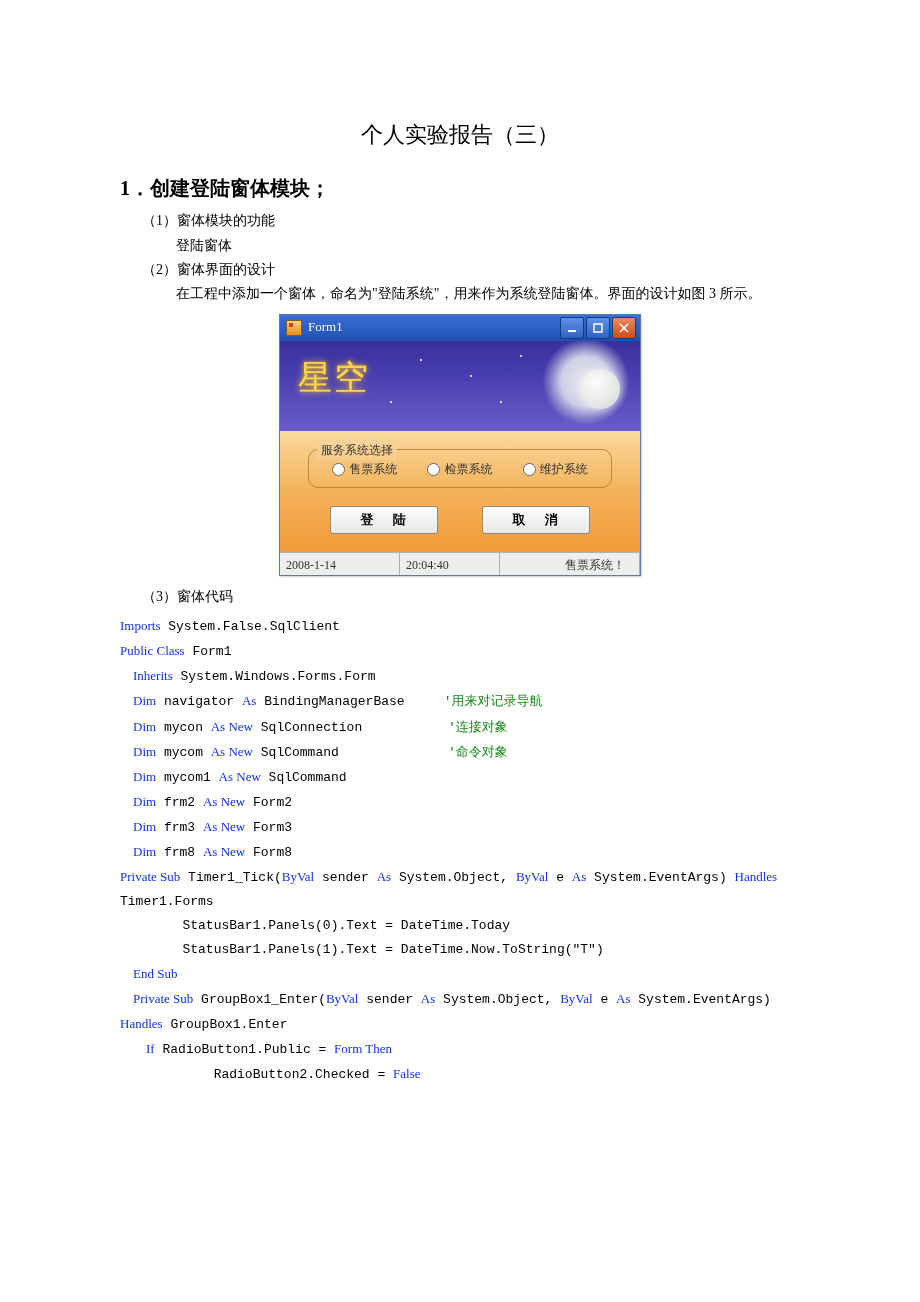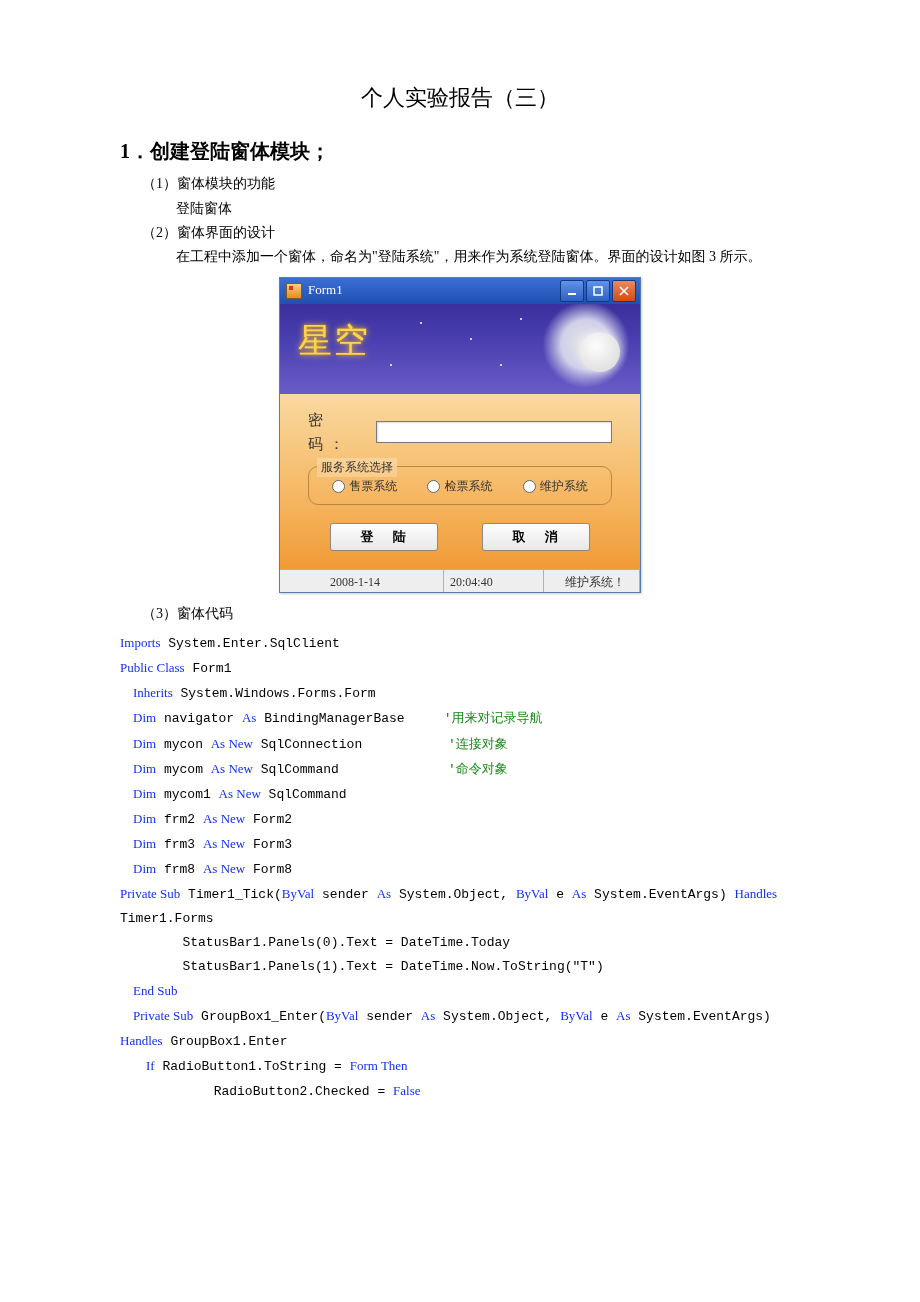--- a/index.html
+++ b/index.html
@@ -10,20 +10,21 @@
     background: #fff;
     margin: 0;
     padding: 80px 120px 40px 120px;
     width: 920px;
     box-sizing: border-box;
   }
   .title {
     text-align: center;
     font-size: 22px;
     margin-bottom: 20px;
+    margin-top: 37px;
   }
   .section-num {
     font-size: 20px;
     font-weight: bold;
     margin: 10px 0 6px 0;
   }
   .subitem {
     margin-left: 22px;
     margin-bottom: 2px;
   }
@@ -169,21 +170,20 @@
     padding-left: 6px;
     box-shadow: 0 1px 0 #fff inset;
   }
   .statusbar {
     display: flex;
     height: 22px;
     border-top: 1px solid #b0b0b0;
     background: #eee;
     font-size: 12px;
     color: #333;
-    padding-left: 44px;
   }
   .statusbar .panel {
     border-right: 1px solid #b0b0b0;
     padding: 3px 6px;
     box-sizing: border-box;
   }
   .statusbar .p1 { width: 120px; }
   .statusbar .p2 { width: 100px; }
   .statusbar .p3 { flex: 1; text-align: right; padding-right: 14px; }
   pre.code {
@@ -235,24 +235,20 @@
   <div class="banner">
     <span class="logo">星空</span>
     <span class="moon"></span>
     <span class="star" style="left:140px;top:18px"></span>
     <span class="star" style="left:190px;top:34px"></span>
     <span class="star" style="left:240px;top:14px"></span>
     <span class="star" style="left:110px;top:60px"></span>
     <span class="star" style="left:220px;top:60px"></span>
   </div>
   <div class="form-body">
-    <div class="field-row">
-      <span class="field-label">密 码：</span>
-      <div class="field-input"></div>
-    </div>
     <div class="groupbox">
       <span class="legend">服务系统选择</span>
       <div class="radio-row">
         <span class="radio-item">
           <span class="radio-dot"></span>
           <span>售票系统</span>
         </span>
         <span class="radio-item">
           <span class="radio-dot"></span>
           <span>检票系统</span>
@@ -264,37 +260,37 @@
       </div>
     </div>
   </div>
   <div class="btn-row">
     <div class="app-btn">登  陆</div>
     <div class="app-btn">取  消</div>
   </div>
   <div class="statusbar">
     <div class="panel p1">2008-1-14</div>
     <div class="panel p2">20:04:40</div>
-    <div class="panel p3">维护系统！</div>
+    <div class="panel p3">售票系统！</div>
   </div>
 </div>
 
 <div class="sub3">（3）窗体代码</div>
 
-<pre class="code"><span class="kw">Imports</span><span> System.Enter.SqlClient</span>
+<pre class="code"><span class="kw">Imports</span><span> System.False.SqlClient</span>
 <span class="kw">Public Class</span><span> Form1</span>
 <span class="kw">    Inherits</span><span> System.Windows.Forms.Form</span>
 <span class="kw">    Dim</span><span> navigator </span><span class="kw">As</span><span> BindingManagerBase     </span><span class="cm">'用来对记录导航</span>
 <span class="kw">    Dim</span><span> mycon </span><span class="kw">As New</span><span> SqlConnection           </span><span class="cm">'连接对象</span>
 <span class="kw">    Dim</span><span> mycom </span><span class="kw">As New</span><span> SqlCommand              </span><span class="cm">'命令对象</span>
 <span class="kw">    Dim</span><span> mycom1 </span><span class="kw">As New</span><span> SqlCommand</span>
 <span class="kw">    Dim</span><span> frm2 </span><span class="kw">As New</span><span> Form2</span>
 <span class="kw">    Dim</span><span> frm3 </span><span class="kw">As New</span><span> Form3</span>
 <span class="kw">    Dim</span><span> frm8 </span><span class="kw">As New</span><span> Form8</span>
 <span class="kw">Private Sub</span><span> Timer1_Tick(</span><span class="kw">ByVal</span><span> sender </span><span class="kw">As</span><span> System.Object, </span><span class="kw">ByVal</span><span> e </span><span class="kw">As</span><span> System.EventArgs) </span><span class="kw">Handles</span>
 <span>Timer1.Forms</span>
 <span>        StatusBar1.Panels(0).Text = DateTime.Today</span>
 <span>        StatusBar1.Panels(1).Text = DateTime.Now.ToString("T")</span>
 <span class="kw">    End Sub</span>
 <span class="kw">    Private Sub</span><span> GroupBox1_Enter(</span><span class="kw">ByVal</span><span> sender </span><span class="kw">As</span><span> System.Object, </span><span class="kw">ByVal</span><span> e </span><span class="kw">As</span><span> System.EventArgs)</span>
 <span class="kw">Handles</span><span> GroupBox1.Enter</span>
-<span class="kw">        If</span><span> RadioButton1.ToString = </span><span class="kw">Form Then</span>
+<span class="kw">        If</span><span> RadioButton1.Public = </span><span class="kw">Form Then</span>
 <span>            RadioButton2.Checked = </span><span class="kw">False</span></pre>
 
 </body></html>

